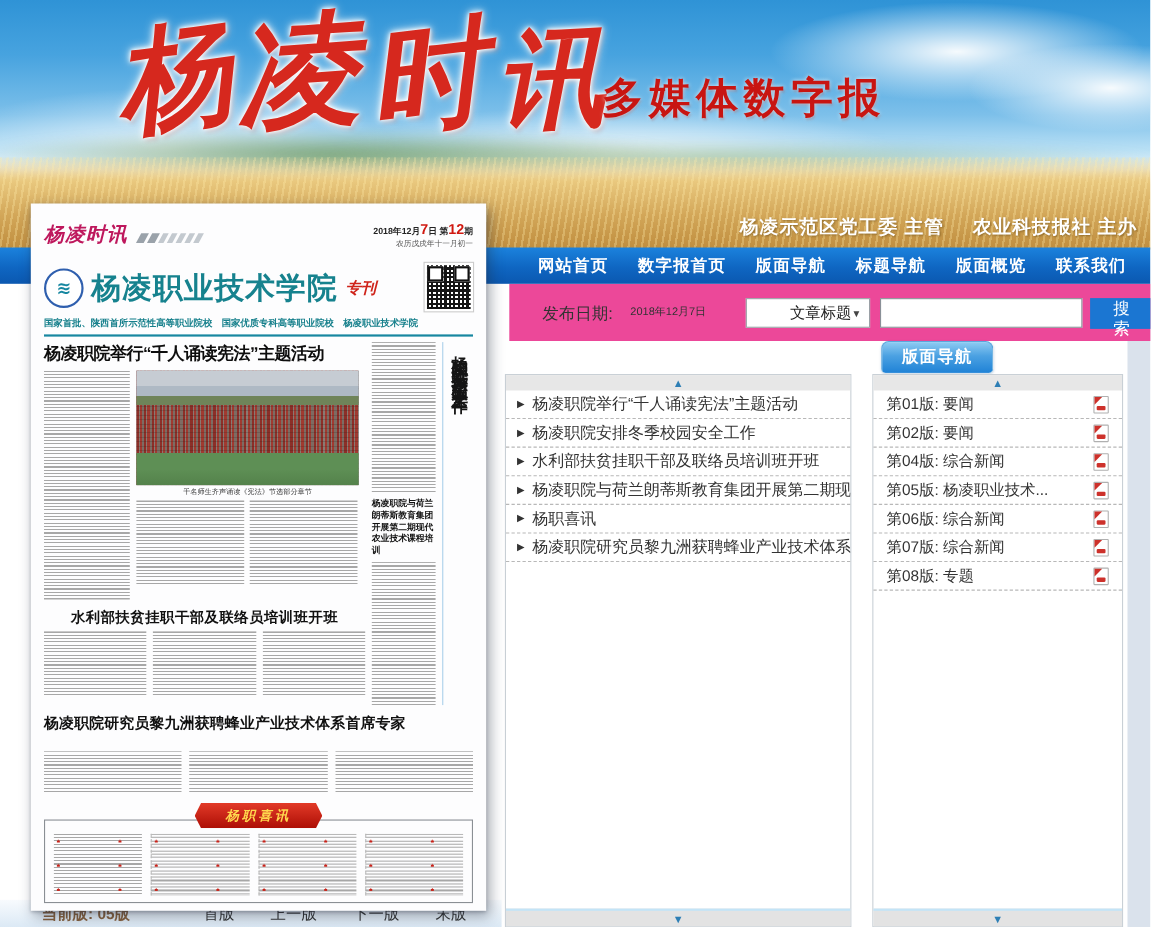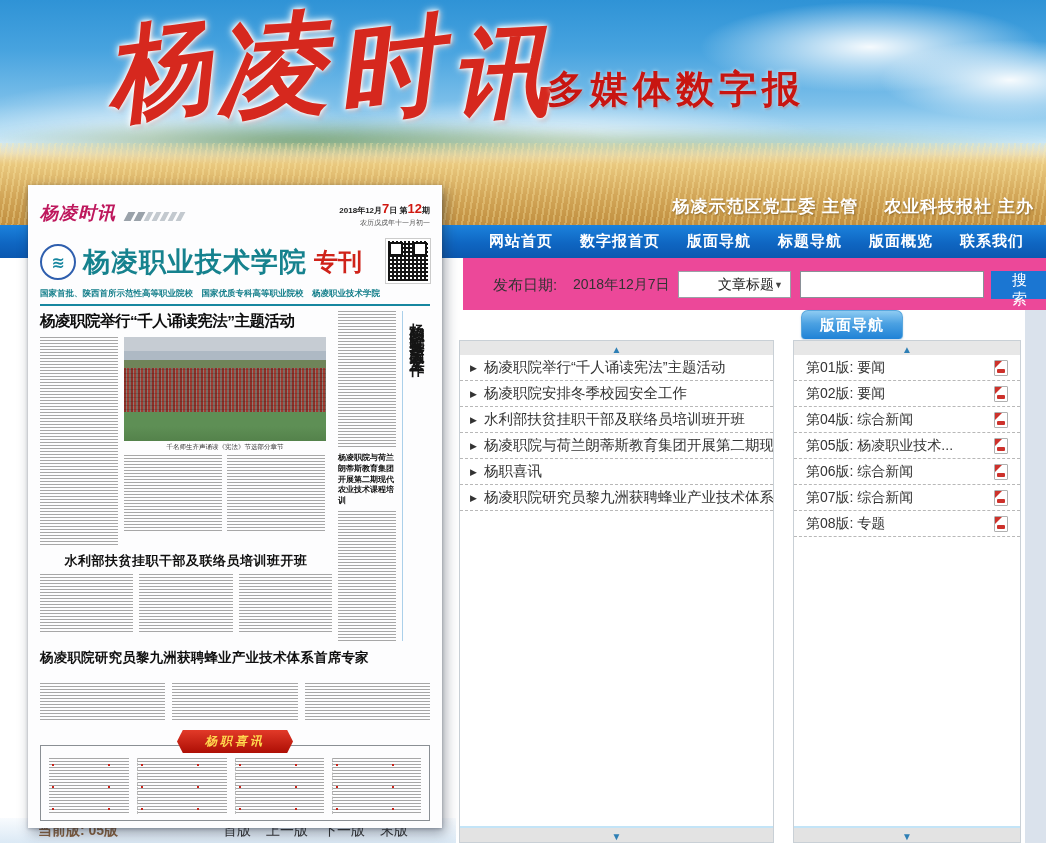--- a/index.html
+++ b/index.html
@@ -42,21 +42,21 @@
     background:linear-gradient(180deg,#1b82dd 0%,#0f66c2 55%,#0b58b0 100%); }
   .navbar ul { list-style:none; display:flex; gap:27px; padding-left:489px; height:33px; align-items:center; }
   .navbar li { color:#fff; font-size:15px; font-weight:bold; letter-spacing:1px; cursor:pointer; white-space:nowrap; }
 
   
   .edge-strip { position:absolute; left:1025px; top:258px; width:21px; bottom:0; background:#dae2ec; }
 
   
   .search-row { position:absolute; left:463px; top:258px; width:585px; height:52px; background:#ec4899; }
   .search-row .date-label { position:absolute; left:30px; top:18px; font-size:15px; color:#333; }
-  .search-row .date-value { position:absolute; left:110px; top:18px; font-size:14px; color:#333; }
+  .search-row .date-value { position:absolute; left:110px; top:18px; font-size:10px; color:#333; }
   .search-select { position:absolute; left:215px; top:13px; width:113px; height:27px; border:1px solid #9aa0a6;
     background:#fff; display:flex; align-items:center; justify-content:flex-end; padding:0 7px; font-size:14px; color:#222; cursor:pointer; }
   .search-select .arr { font-size:9px; color:#444; }
   .search-input { position:absolute; left:337px; top:13px; width:184px; height:27px; border:1px solid #8a9097; background:#fff; font-size:14px; padding:0 6px; }
   .search-btn { position:absolute; left:528px; top:13px; width:57px; height:28px; border:none; background:#1b76d2; color:#fff;
     font-size:15px; letter-spacing:6px; padding-left:6px; cursor:pointer; font-family:inherit; }
 
   
   .col { position:absolute; top:310px; bottom:0; }
   .col-mid { left:459px; width:315px; }
@@ -83,41 +83,41 @@
     border-bottom:1px dashed #b8b8b8; font-size:14px; color:#333; height:26px; cursor:pointer; white-space:nowrap; }
   .pdf-icon { position:relative; width:14px; height:16px; background:#fff; border:1px solid #b0b0b0; border-radius:1px; flex:0 0 auto; }
   .pdf-icon::before { content:""; position:absolute; top:0; left:0; width:0; height:0;
     border-top:7px solid #cd312b; border-right:7px solid transparent; }
   .pdf-icon::after { content:""; position:absolute; left:2px; right:2px; bottom:2px; height:4px; background:#cd312b; border-radius:1px; }
 
   
   .pager-bar { position:absolute; left:0; bottom:0; width:456px; height:25px;
     background:linear-gradient(180deg,#f8fbfe,#dbe9f5); display:flex; align-items:center; }
   .pager-current { margin-left:38px; font-size:14px; font-weight:bold; color:#86603e; }
-  .pager-links { margin-left:auto; margin-right:48px; display:flex; gap:15px;align-items:flex-end; }
+  .pager-links { margin-left:auto; margin-right:32px; display:flex; gap:33px;align-items:flex-end; }
   .pager-links span { font-size:14px; color:#333; cursor:pointer; }
 
   
   .paper { position:absolute; left:28px; top:185px; width:414px; height:643px; z-index:6; background:#fdfdfe;
     box-shadow:3px 5px 12px rgba(30,40,60,.42), 0 1px 3px rgba(30,40,60,.3); padding:10px 12px; overflow:hidden; }
   .p-masthead { display:flex; justify-content:space-between; align-items:flex-start; height:42px; }
   .p-mast-left { display:flex; align-items:flex-end; gap:10px; padding-top:6px; }
   .p-mast-logo { font-family:"DejaVu Serif","Liberation Serif",serif; font-style:italic; font-weight:bold;
     font-size:18px; color:#be185d; letter-spacing:1px; }
   .p-slashes { display:flex; gap:3px; padding-bottom:4px; }
   .p-slashes i { display:block; width:5px; height:9px; transform:skewX(-28deg); background:#c3c9cf; }
   .p-slashes i:nth-child(1), .p-slashes i:nth-child(2) { background:#9aa2aa; width:7px; }
   .p-date { text-align:right; font-size:8px; color:#222; font-weight:bold; line-height:1.3; padding-top:6px; }
   .p-date .big { color:#d01810; font-size:13px; }
   .p-lunar { font-size:7px; color:#555; font-weight:normal; }
   .p-school { display:flex; align-items:center; gap:7px; height:50px; }
   .p-badge { width:36px; height:36px; border-radius:50%; border:2px solid #2f5fae; background:#fff;
     display:flex; align-items:center; justify-content:center; color:#1787a0; font-size:16px; font-weight:bold; flex:0 0 auto; }
   .p-school-name { font-size:27px; font-weight:bold; color:#16828e; letter-spacing:1px; white-space:nowrap; }
-  .p-edition { font-size:24px; font-weight:bold; color:#cf231a; }
+  .p-edition { font-size:14px; font-weight:bold; font-style:italic; color:#cf231a; }
   .p-qr { position:relative; margin-left:auto; width:44px; height:44px; align-self:flex-start; margin-top:2px;
     border:2px solid #fff; outline:1px solid #ccc;
     background:repeating-linear-gradient(0deg,#151515 0 2px, rgba(0,0,0,0) 2px 4px),
                repeating-linear-gradient(90deg,#151515 0 2px, #ffffff 2px 4px); }
   .p-qr::before, .p-qr::after { content:""; position:absolute; width:10px; height:10px; border:2px solid #111; background:#fff; }
   .p-qr::before { top:1px; left:1px; } .p-qr::after { top:1px; right:1px; }
   .p-taglines { font-size:8.5px; font-weight:bold; color:#17808c; margin-top:1px; white-space:nowrap; }
   .p-rule { height:2px; background:#1787a0; margin:4px 0 5px; }
 
   .p-grid { display:flex; gap:6px; }

